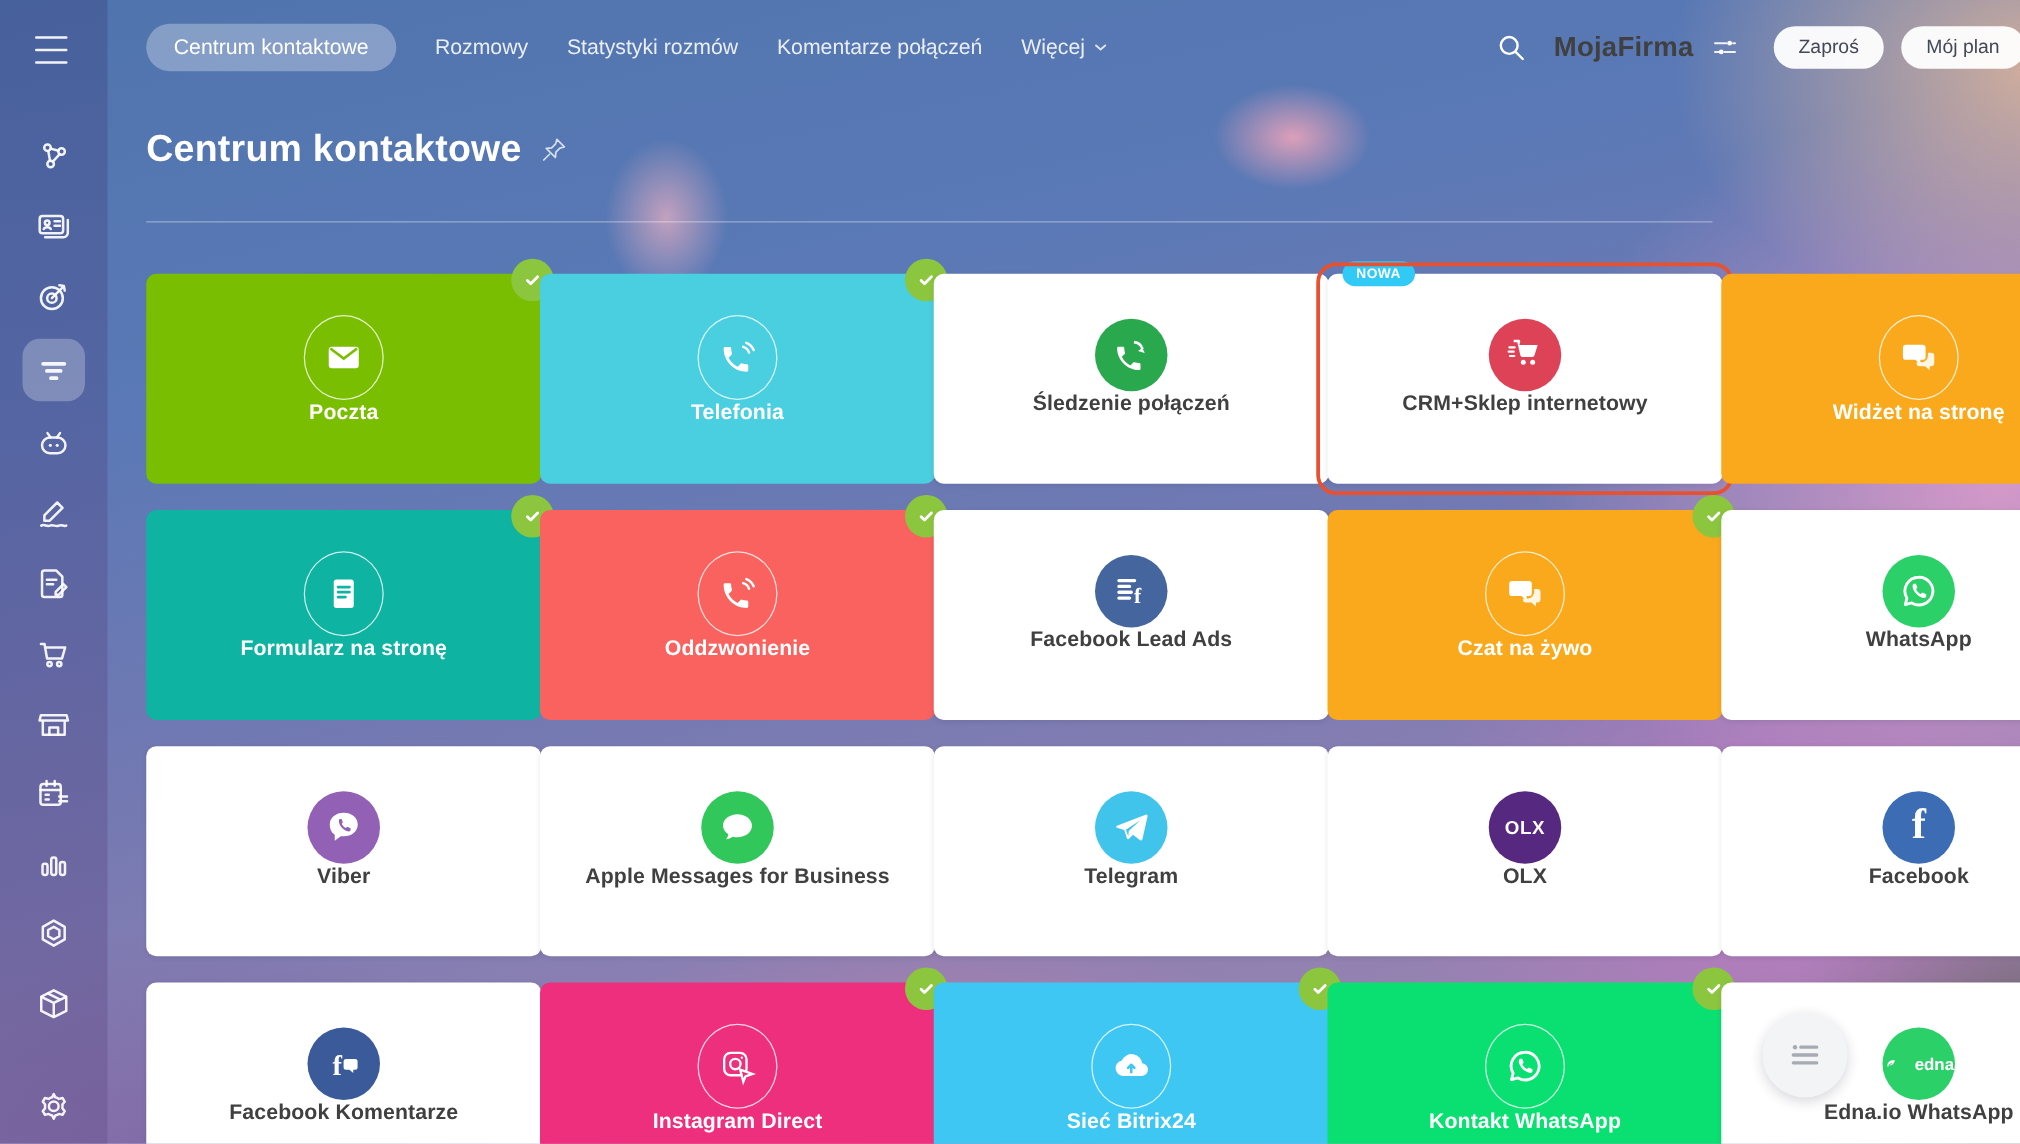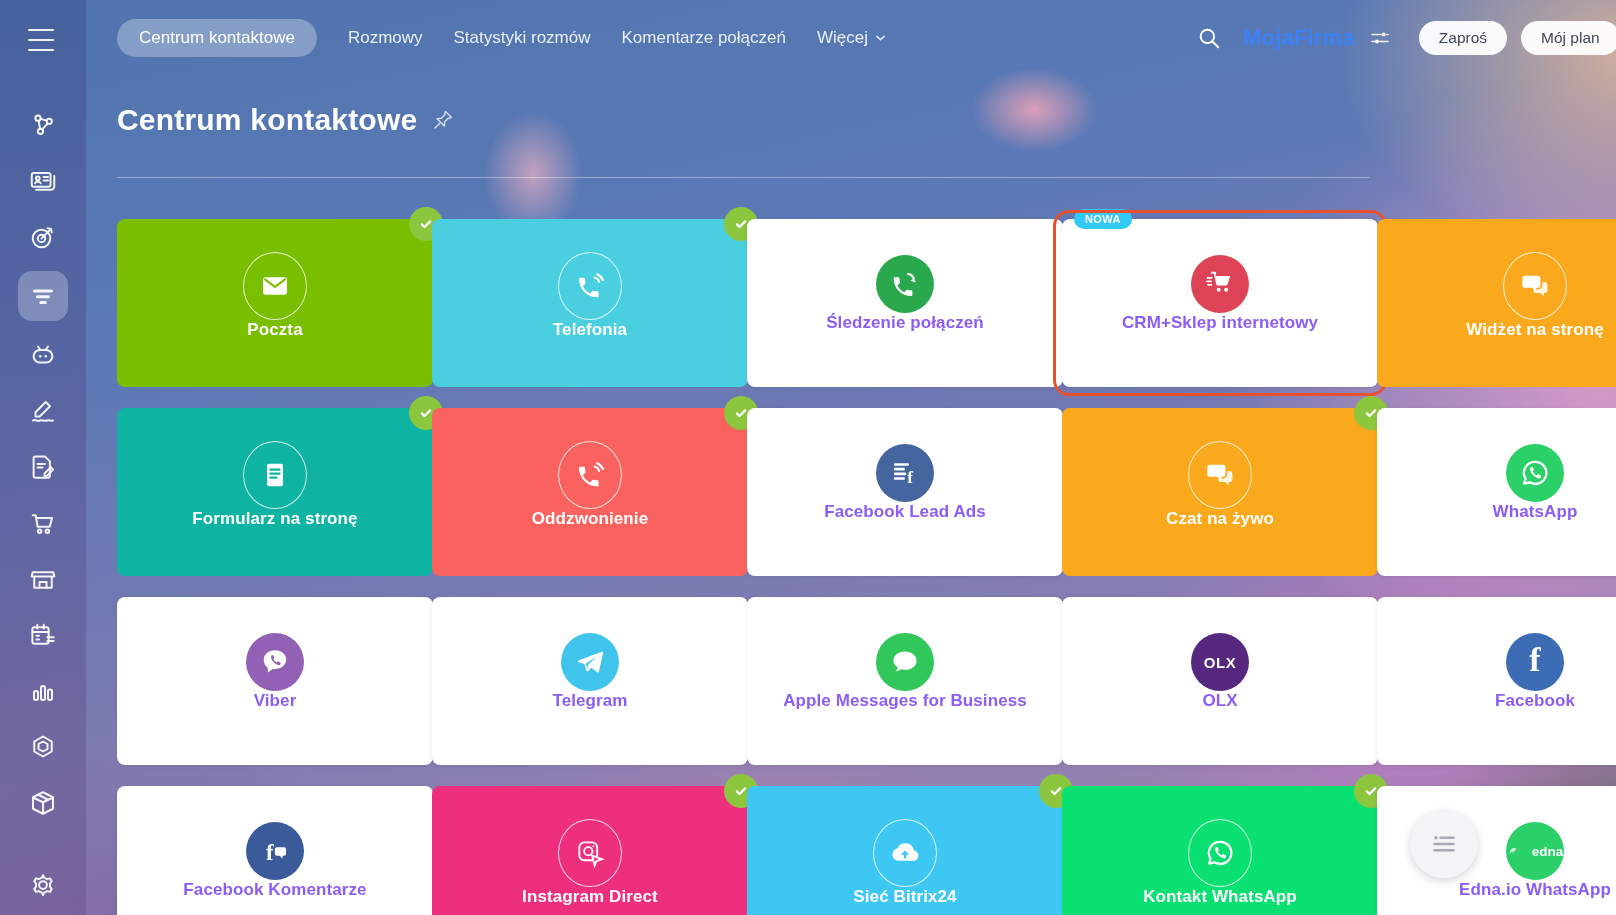--- a/index.html
+++ b/index.html
@@ -29,41 +29,41 @@
   .side-item svg{width:30px;height:30px;stroke:rgba(255,255,255,.92);fill:none;stroke-width:1.6;stroke-linecap:round;stroke-linejoin:round;}
   .side-item.active{background:rgba(255,255,255,.26);width:50px;height:50px;border-radius:14px;}
   .side-item.gear{margin-top:26px;}
   
   .topbar{position:absolute;left:0;top:0;right:0;height:75px;}
   .nav-tabs{position:absolute;left:117px;top:0;height:75px;display:flex;align-items:center;gap:31px;}
   .nav-tab{color:rgba(255,255,255,.88);font-size:17px;cursor:pointer;white-space:nowrap;display:flex;align-items:center;gap:7px;}
   .nav-tab.active{background:rgba(255,255,255,.30);border-radius:21px;padding:9px 22px;color:#fff;}
   .topbar-right{position:absolute;left:1196px;top:0;height:75px;display:flex;align-items:center;}
   .search-btn{width:26px;height:26px;cursor:pointer;margin-right:21px;}
-  .company{color:#3b82f6;font-size:22px;font-weight:700;letter-spacing:.2px;}
+  .company{color:#404040;font-size:22px;font-weight:700;letter-spacing:.2px;}
   .sliders-btn{width:24px;height:24px;margin-left:13px;cursor:pointer;}
   .pill-btn{background:rgba(255,255,255,.95);color:#424956;font-size:15.5px;border:none;
     border-radius:17px;height:34px;padding:0 20px;cursor:pointer;white-space:nowrap;font-family:inherit;text-align:right;}
   .pill-btn.invite{margin-left:27px;}
   .pill-btn.plan{margin-left:14px;}
   
   .page-title{position:absolute;left:117px;top:103px;display:flex;align-items:center;gap:14px;}
   .page-title h1{margin:0;color:#fff;font-size:30px;font-weight:700;letter-spacing:.2px;}
   .pin{width:24px;height:24px;cursor:pointer;opacity:.9;}
   .title-divider{position:absolute;left:117px;top:177px;width:1253px;height:1px;background:rgba(255,255,255,.38);}
   
   .tiles-grid{position:absolute;left:117px;top:219px;display:grid;
     grid-template-columns:repeat(5,296px);column-gap:19px;row-gap:21px;}
   .tile{position:relative;width:316px;height:168px;border-radius:8px;cursor:pointer;
     display:flex;flex-direction:column;align-items:center;padding-top:33px;box-sizing:border-box;}
   .tile.solid{background:var(--bg);}
   .tile.white{background:#fff;box-shadow:0 1px 4px rgba(40,40,70,.10);}
   .tile-label{font-size:17px;font-weight:600;letter-spacing:.1px;white-space:nowrap;}
   .tile.solid .tile-label{color:#fff;}
-  .tile.white .tile-label{color:#8b5cf6;}
+  .tile.white .tile-label{color:#404040;}
   .icon-ring{width:62px;height:66px;border:1px solid rgba(255,255,255,.8);border-radius:50%;
     display:flex;align-items:center;justify-content:center;}
   .icon-ring svg{width:32px;height:32px;}
   .icon-disc{width:58px;height:58px;border-radius:50%;background:var(--accent);margin-top:3px;
     display:flex;align-items:center;justify-content:center;}
   .icon-disc svg{width:32px;height:32px;}
   .check-badge{position:absolute;top:-12px;right:-10px;width:34px;height:34px;border-radius:50%;
     background:#8cc63e;display:flex;align-items:center;justify-content:center;}
   .check-badge svg{width:18px;height:18px;stroke:#fff;stroke-width:3;fill:none;stroke-linecap:round;stroke-linejoin:round;}
   .new-badge{position:absolute;top:-10px;left:12px;background:#31c9f6;color:#fff;font-size:11px;
@@ -360,35 +360,35 @@
     </div>
     <div class="tile white" style="--accent: #9261b5;">
       <div class="icon-disc">
         <svg viewBox="0 0 24 24">
           <path fill="#fff" d="M12 3.1c4.7 0 8.4 2.9 8.4 7.1s-3.7 7.1-8.4 7.1c-.6 0-1.2 0-1.8-.1l-3.6 2.7v-3.5c-2-1.3-3-3.4-3-6.2C3.6 6 7.3 3.1 12 3.1z"></path>
           <path fill="var(--accent,#9261b5)" d="M9.7 6.9h1l.8 2-.7.9c.4 1 1.4 2 2.4 2.5l.9-.8 2 .9v1c0 .6-.6 1.1-1.2 1-2.5-.4-5.3-2.8-5.8-5.7-.1-.7.1-1.8.6-1.8z"></path>
         </svg>
       </div>
       <div class="tile-label">Viber</div>
     </div>
+    <div class="tile white" style="--accent: #31c75a;">
+      <div class="icon-disc">
+        <svg viewBox="0 0 24 24">
+          <path fill="#fff" d="M12 4.1c-4.8 0-8.7 3-8.7 6.7 0 2.1 1.3 4 3.2 5.2-.1 1.1-.6 2.2-1.5 3 1.6-.1 3-.7 4-1.5.9.2 1.9.4 3 .4 4.8 0 8.7-3 8.7-6.9S16.8 4.1 12 4.1z"></path>
+        </svg>
+      </div>
+      <div class="tile-label">Apple Messages for Business</div>
+    </div>
     <div class="tile white" style="--accent: #41c4ec;">
       <div class="icon-disc">
         <svg viewBox="0 0 24 24">
           <path fill="#fff" d="M20.6 4.3 3.4 10.9c-.6.2-.6 1 0 1.2l4.4 1.4 1.6 5c.2.6.9.7 1.3.3l2.3-2.4 4.4 3.2c.5.4 1.2.1 1.3-.5L21.8 5.3c.1-.7-.5-1.2-1.2-1zM8.8 13.3l8.6-5.6-6.9 6.4-.3 3.1z"></path>
         </svg>
       </div>
       <div class="tile-label">Telegram</div>
-    </div>
-    <div class="tile white" style="--accent: #31c75a;">
-      <div class="icon-disc">
-        <svg viewBox="0 0 24 24">
-          <path fill="#fff" d="M12 4.1c-4.8 0-8.7 3-8.7 6.7 0 2.1 1.3 4 3.2 5.2-.1 1.1-.6 2.2-1.5 3 1.6-.1 3-.7 4-1.5.9.2 1.9.4 3 .4 4.8 0 8.7-3 8.7-6.9S16.8 4.1 12 4.1z"></path>
-        </svg>
-      </div>
-      <div class="tile-label">Apple Messages for Business</div>
     </div>
     <div class="tile white" style="--accent: #56287f;">
       <div class="icon-disc">
         <span class="olx-text">OLX</span>
       </div>
       <div class="tile-label">OLX</div>
     </div>
     <div class="tile white" style="--accent: #3c6cb4;">
       <div class="icon-disc">
         <span class="fb-f">f</span>

